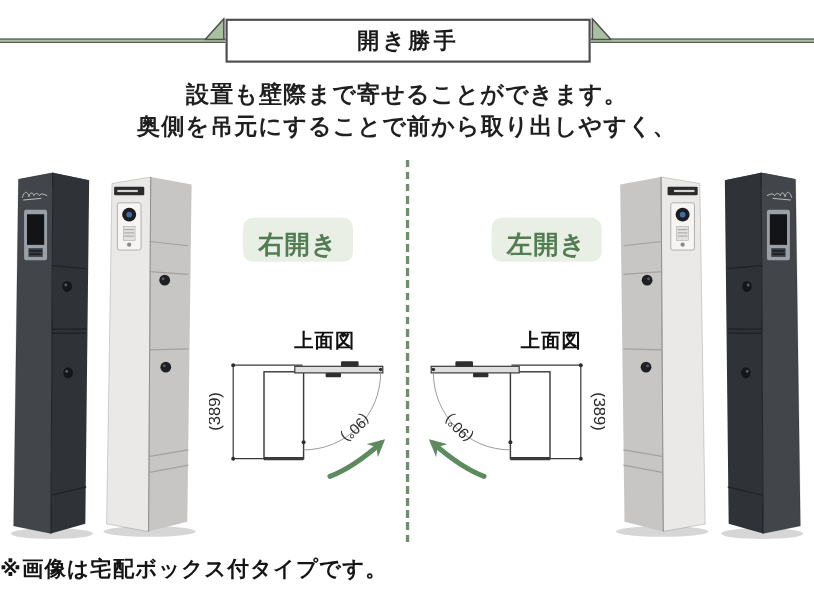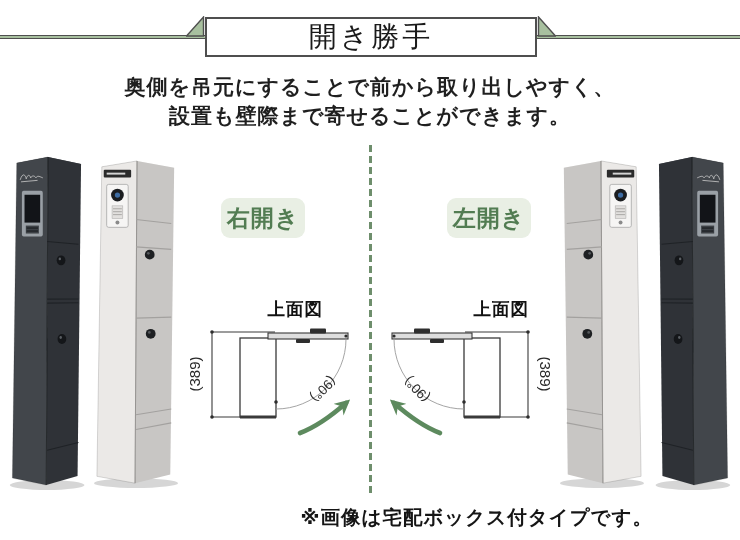--- a/index.html
+++ b/index.html
@@ -7,40 +7,40 @@
     font-family:"Liberation Sans","DejaVu Sans",sans-serif; }
   #stage { position:relative; width:740px; height:540px; background:#fff; }
 
   
   .tail-line { position:absolute; left:0; top:35px; width:740px; height:4px;
     background:var(--ribbon-green); border-top:1.5px solid var(--outline);
     border-bottom:1.5px solid var(--outline); }
   .banner-box { position:absolute; left:205px; top:17px; width:332px; height:40px;
     background:#fff; border:2px solid var(--outline); display:flex;
     align-items:center; justify-content:center; }
-  .banner-box .title { font-size:28px; font-weight:400; letter-spacing:3px;
+  .banner-box .title { font-size:20px; font-weight:700; letter-spacing:3px;
     color:var(--title-text); }
   .fold { position:absolute; top:16px; width:19px; height:21px; }
   .fold-left { left:186px; } .fold-right { left:537px; }
   .fold polygon { fill:var(--ribbon-green); stroke:var(--outline); stroke-width:1.4; }
 
   
   .description { position:absolute; left:0; top:72px; width:740px; text-align:center;
     font-size:21px; font-weight:700; color:var(--body-text); line-height:29px;
     letter-spacing:1px; }
 
   
   .divider { position:absolute; left:369px; top:145px; width:3px; height:348px;
     background:repeating-linear-gradient(to bottom, var(--divider-green) 0 7px,
       transparent 7px 11px); }
 
   
-  .pill { position:absolute; top:198px; width:84px; height:40px; border-radius:9px;
+  .pill { position:absolute; top:198px; width:100px; height:40px; border-radius:9px;
     background:var(--pill-bg); color:var(--pill-text); font-size:23px; font-weight:700;
-    display:flex; align-items:center; justify-content:center; letter-spacing:1px; }
+    display:flex; align-items:flex-end; justify-content:center; letter-spacing:1px; }
   .pill-left { left:221px; } .pill-right { left:447px; }
 
   
   .tv-title { position:absolute; top:297px; width:110px; text-align:right;
     font-size:17.5px; font-weight:700; color:#111; letter-spacing:1px; }
   .tv-title-left { left:213px; } .tv-title-right { left:419px; }
 
   
   .diagram { position:absolute; top:322px; width:165px; height:125px; }
   .diagram-left { left:190px; } .diagram-right { left:385px; }
@@ -54,42 +54,42 @@
     font-family:"Liberation Sans","DejaVu Sans",sans-serif; }
   .diagram text.angle { font-size:13.5px; }
   .diagram .swing-arrow { stroke:var(--arrow-green); stroke-width:4.6; fill:none;
     stroke-linecap:round; }
 
   
   .pillar { position:absolute; }
   .pillar svg { width:100%; height:100%; display:block; }
 
   
-  .footnote { position:absolute; left:0; top:504px; width:653px; text-align:right;
+  .footnote { position:absolute; left:0; top:504px; width:653px; text-align:left;
     font-size:19.5px; font-weight:700; color:#151515; letter-spacing:1px; }
 </style>
 </head>
 <body>
 
 <div id="stage">
 
   <div class="tail-line"></div>
   <svg class="fold fold-left" viewBox="0 0 19 21">
     <polygon points="17.5,1 17.5,20 0.5,20"></polygon>
   </svg>
   <svg class="fold fold-right" viewBox="0 0 19 21">
     <polygon points="1.5,1 18.5,20 1.5,20"></polygon>
   </svg>
   <div class="banner-box">
     <span class="title">開き勝手</span>
   </div>
 
   <div class="description">
+    <div>設置も壁際まで寄せることができます。</div>
     <div>奥側を吊元にすることで前から取り出しやすく、</div>
-    <div>設置も壁際まで寄せることができます。</div>
   </div>
 
   <div class="divider"></div>
 
   <div class="pillar" style="left:8px;top:154px;width:80px;height:338px">
       <svg viewBox="0 0 92 340" preserveAspectRatio="none">
         <ellipse cx="45" cy="333" rx="43" ry="5" fill="rgba(0,0,0,0.16)"></ellipse>
         <polygon points="10,9 46,3 84,10 50,17" fill="#565b61"></polygon>
         <polygon points="46,3 84,10 80,324 44,333" fill="#2f3237"></polygon>
         <polygon points="10,9 46,3 44,333 5,326" fill="#42464b" stroke="rgba(0,0,0,0.25)" stroke-width="0.6"></polygon>

